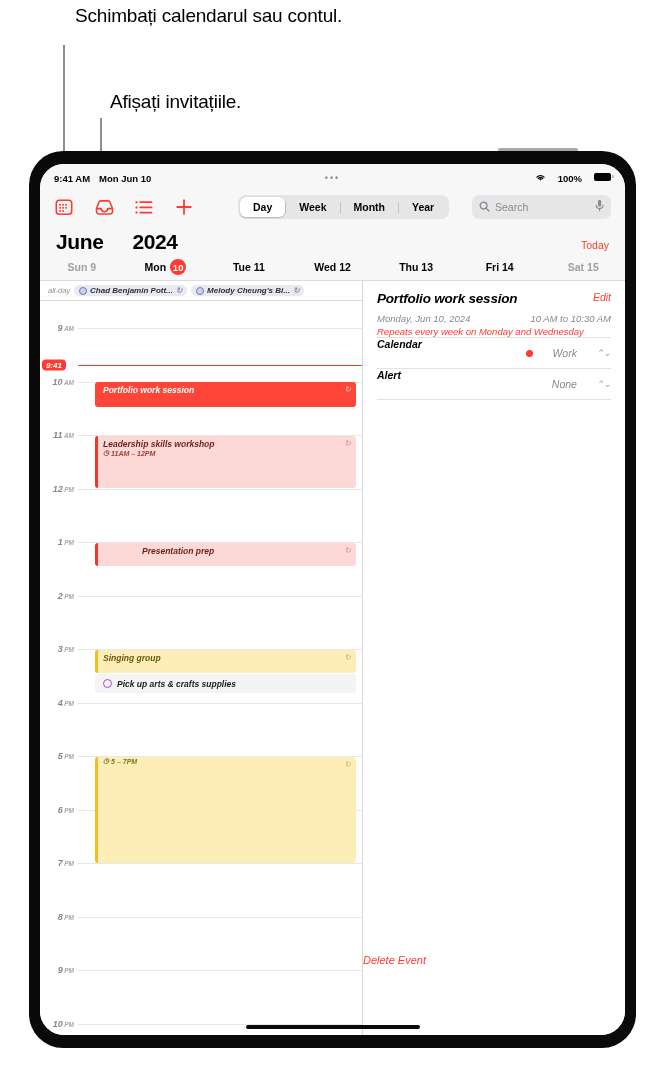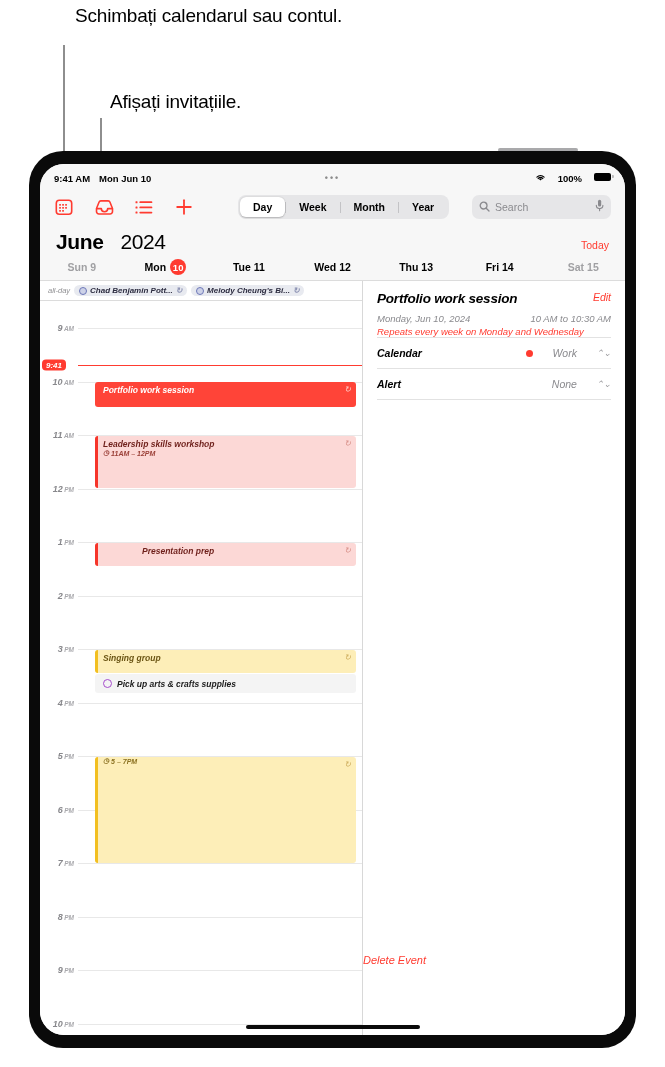--- a/index.html
+++ b/index.html
@@ -127,24 +127,24 @@
     padding:0 7px;
     box-sizing:border-box;
     gap:5px;
   }
   #search-placeholder{font-size:10.5px;color:#8a8a8e;}
 
   
   #monthbar{
     background:#f7f7f7;
     padding:4px 16px 3px 16px;
-    display:flex;align-items:baseline;
+    display:flex;align-items:baseline;gap:28px;
   }
   #month-name{font-size:21px;font-weight:bold;color:#000;letter-spacing:-0.4px;}
-  #month-year{font-size:21px;font-weight:normal;color:#000;margin-left:17px;letter-spacing:-0.4px;}
+  #month-year{font-size:21px;font-weight:bold;color:#000;margin-left:1px;letter-spacing:-0.4px;}
   #today-btn{margin-left:auto;font-size:10.5px;color:#ff3b30;cursor:pointer;}
 
   
   #weekrow{
     background:#f7f7f7;
     display:flex;
     padding:2px 0 5px 0;
     border-bottom:0.5px solid #dcdcdc;
   }
   .wd{
@@ -271,21 +271,21 @@
   #detail-head{display:flex;align-items:flex-start;}
   #detail-title{font-size:13.5px;font-weight:bold;color:#000;letter-spacing:-0.2px;}
   #detail-edit{margin-left:auto;font-size:10.5px;color:#ff3b30;cursor:pointer;}
   #detail-dateline{
     display:flex;margin-top:7px;
     font-size:9.5px;color:#8a8a8e;
   }
   #detail-time{margin-left:auto;}
   #detail-repeat{margin-top:2px;font-size:9.5px;color:#ff3b30;}
   .drow{
-    display:flex;align-items:center;
+    display:flex;
     height:30px;
     border-top:0.5px solid #e2e2e2;
     font-size:10.5px;
     margin-top:0;
   }
   .drow:first-of-type{margin-top:12px;}
   .drow .dk{font-weight:bold;color:#000;}
   .drow .dv{margin-left:auto;color:#8a8a8e;display:flex;align-items:center;gap:19px;}
   .cal-dot{width:7px;height:7px;border-radius:50%;background:#ff3b30;}
   .stepper{font-size:9px;color:#9a9a9e;}

